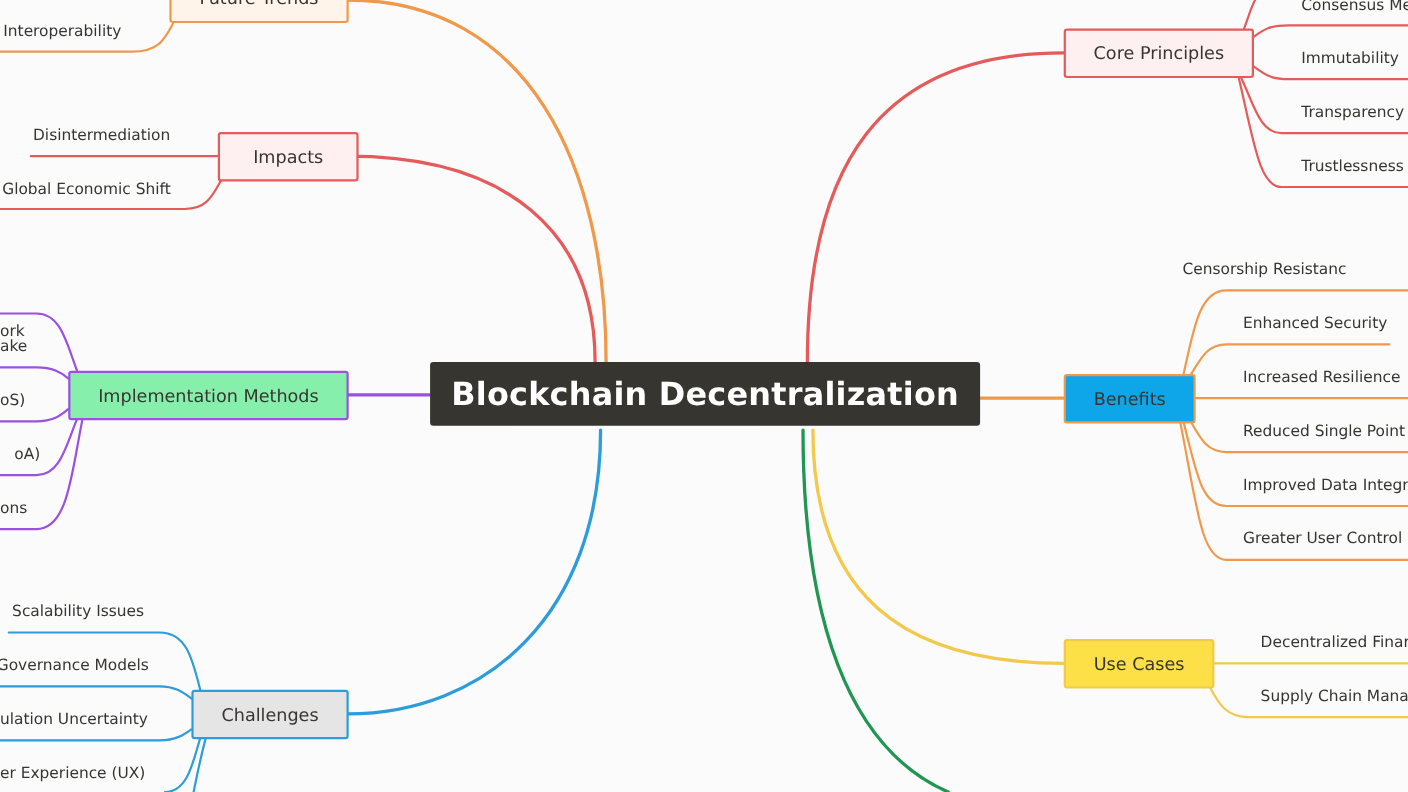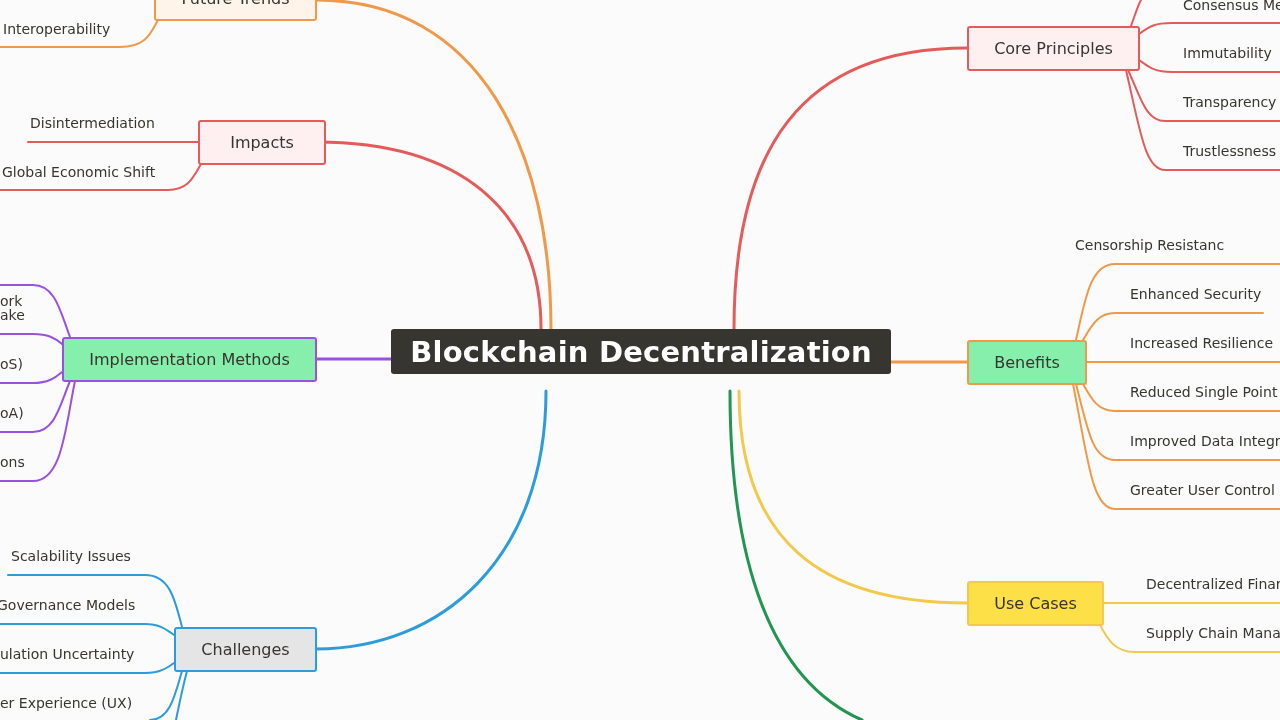--- a/index.html
+++ b/index.html
@@ -22,21 +22,21 @@
       left: 0; top: 0;
       width: 1280px; height: 720px;
     }
     svg.links path {
       fill: none;
       stroke-linecap: round;
     }
     .root-node {
       position: absolute;
       left: 391px; top: 329px;
-      width: 500px; height: 45px;
+      width: 500px; height: 58px;
       background: #37352f;
       border-radius: 3px;
       color: #ffffff;
       font-weight: bold;
       font-size: 29px;
       display: flex;
       align-items: center;
       justify-content: center;
       letter-spacing: 0.2px;
       box-sizing: border-box;
@@ -138,21 +138,21 @@
   </div>
   <div class="leaf" style="left:0px; top:254px;margin-top:39px;">
     <span>ork</span>
   </div>
   <div class="leaf" style="left:0px; top:307px;">
     <span>ake</span>
   </div>
   <div class="leaf" style="left:0px; top:356px;">
     <span>oS)</span>
   </div>
-  <div class="leaf" style="left:0px; top:405px;">
+  <div class="leaf" style="left:0px; top:405px;padding-left:13px;">
     <span>oA)</span>
   </div>
   <div class="leaf" style="left:0px; top:454px;">
     <span>ons</span>
   </div>
 
   <div class="branch-node" style="left:174px; top:627px; width:143px; border-color:#2d9cdb; background:#e5e5e5;">
     <span>Challenges</span>
   </div>
   <div class="leaf" style="left:11px; top:548px;">
@@ -177,21 +177,21 @@
   <div class="leaf" style="left:1183px; top:45px;">
     <span>Immutability</span>
   </div>
   <div class="leaf" style="left:1183px; top:94px;">
     <span>Transparency</span>
   </div>
   <div class="leaf" style="left:1183px; top:143px;">
     <span>Trustlessness</span>
   </div>
 
-  <div class="branch-node" style="left:967px; top:340px; width:120px; border-color:#f0994a; background:#86efac;">
+  <div class="branch-node" style="left:967px; top:340px; width:120px; border-color:#f0994a; background:#0ea5e9;">
     <span>Benefits</span>
   </div>
   <div class="leaf" style="left:1075px; top:237px;">
     <span>Censorship Resistanc</span>
   </div>
   <div class="leaf" style="left:1130px; top:286px;">
     <span>Enhanced Security</span>
   </div>
   <div class="leaf" style="left:1130px; top:335px;">
     <span>Increased Resilience</span>

